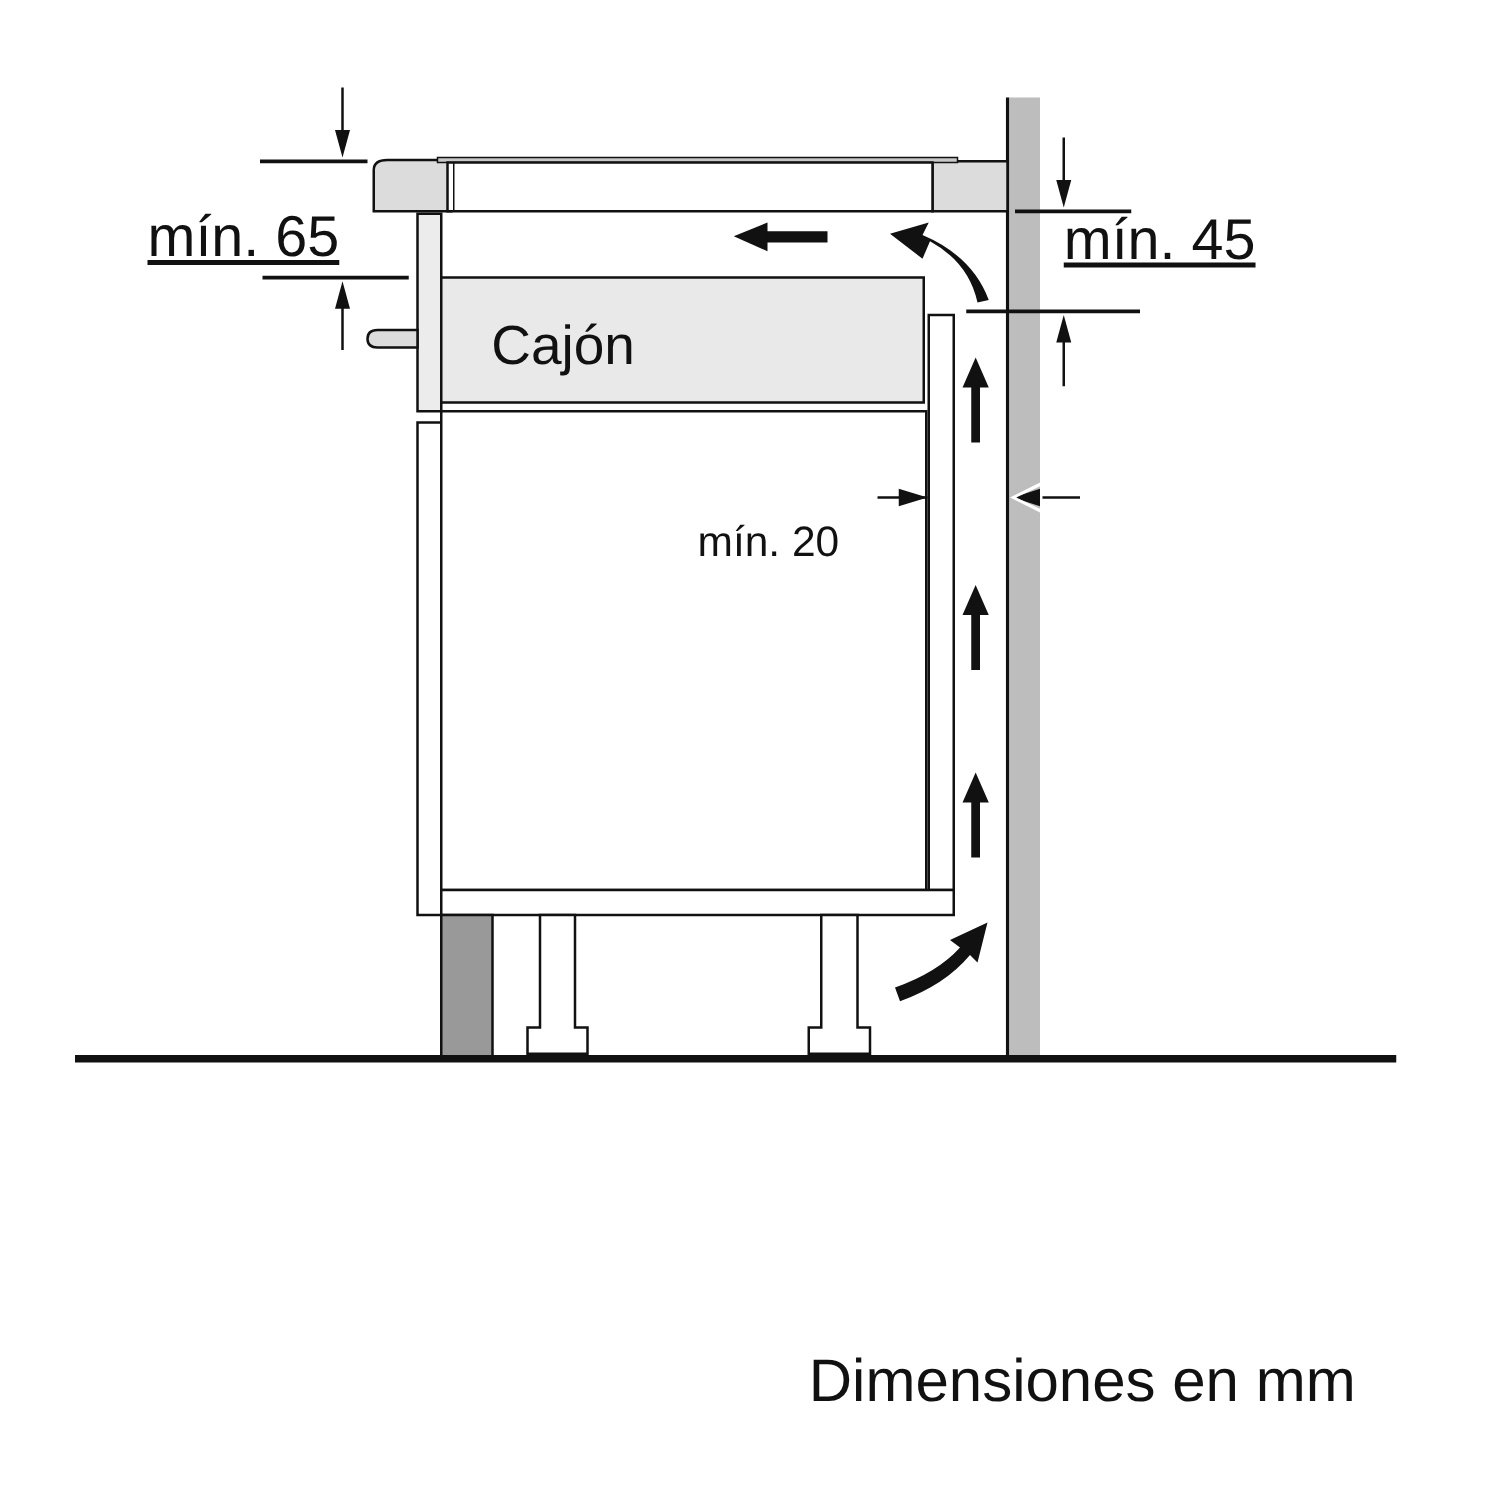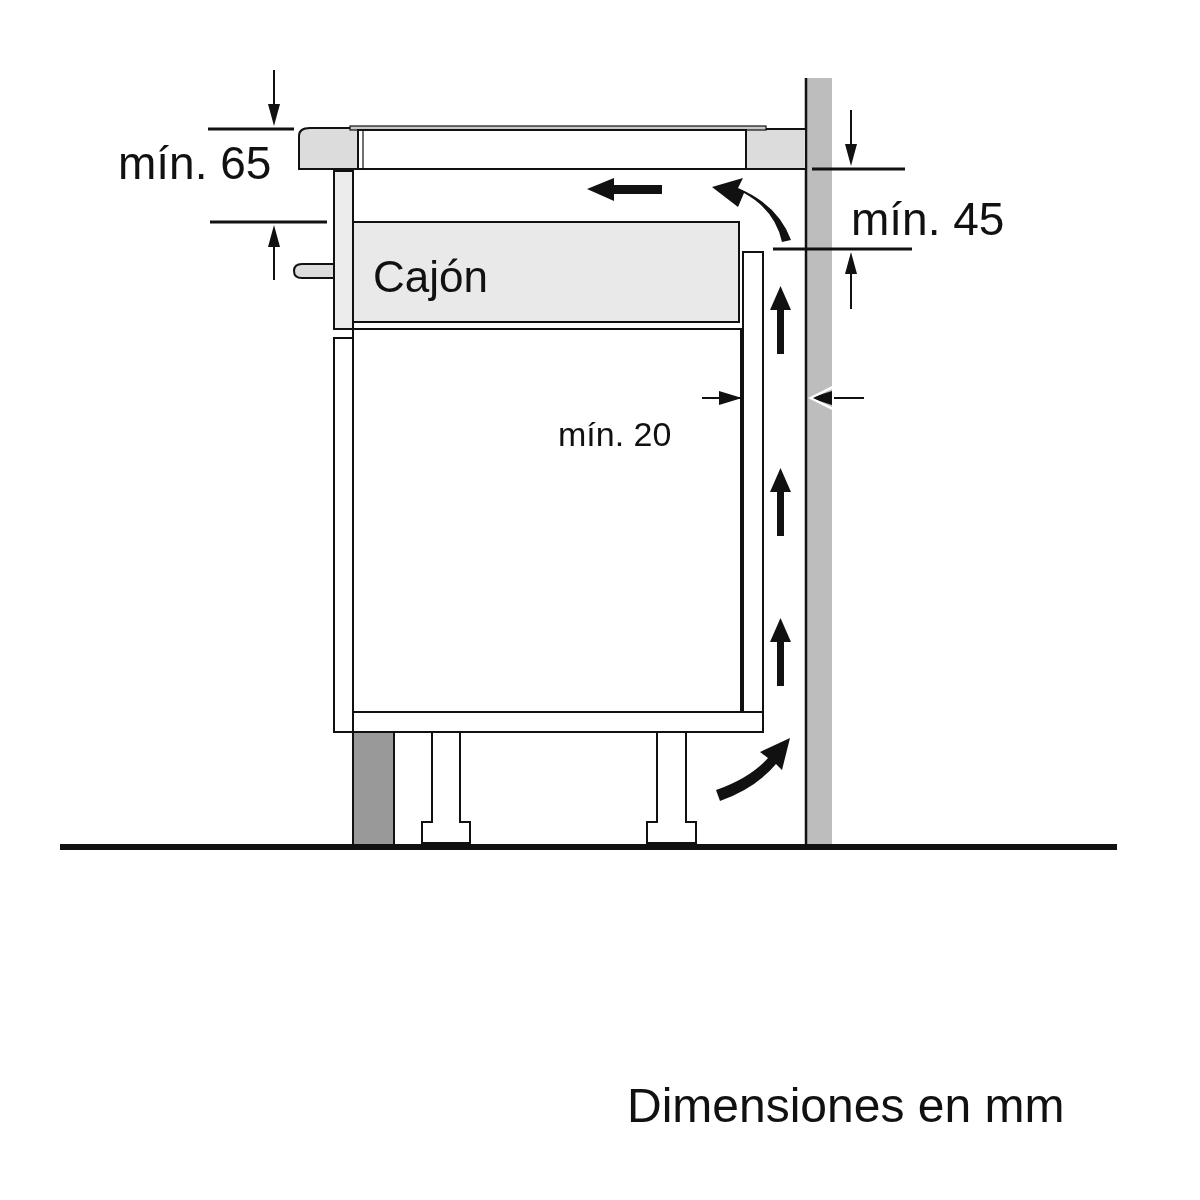--- a/index.html
+++ b/index.html
@@ -1,23 +1,23 @@
 <!DOCTYPE html>
 <html><head>
 <meta charset="utf-8">
 <style>
   html, body { margin: 0; padding: 0; background: #ffffff; }
   body { width: 1200px; height: 1200px; position: relative; overflow: hidden; font-family: "Liberation Sans", sans-serif; }
   svg { position: absolute; left: 0; top: 0; }
   .lbl { position: absolute; color: #111; font-family: "Liberation Sans", sans-serif; white-space: nowrap; line-height: 1; }
-  #lbl-65 { left: 118px; top: 140px; font-size: 46px; }
-  #lbl-45 { left: 851px; top: 196px; font-size: 46px; }
+  #lbl-65 { left: 118px; top: 166px; font-size: 46px; text-decoration: underline; }
+  #lbl-45 { left: 851px; top: 168px; font-size: 46px; text-decoration: underline; }
   #lbl-20 { left: 558px; top: 417px; font-size: 34px; }
-  #lbl-cajon { left: 373px; top: 255px; font-size: 44px; }
-  #lbl-units { left: 627px; top: 1082px; font-size: 48px; }
+  #lbl-cajon { left: 393px; top: 255px; font-size: 44px; }
+  #lbl-units { left: 647px; top: 1082px; font-size: 48px; }
 </style>
 </head>
 <body>
 
 <svg width="1200" height="1200" viewBox="0 0 1200 1200">
 
   <g>
     <rect x="806" y="78" width="26" height="770" fill="#bdbdbd"></rect>
     <line x1="806" y1="78" x2="806" y2="848" stroke="#111" stroke-width="2.5"></line>
   </g>

